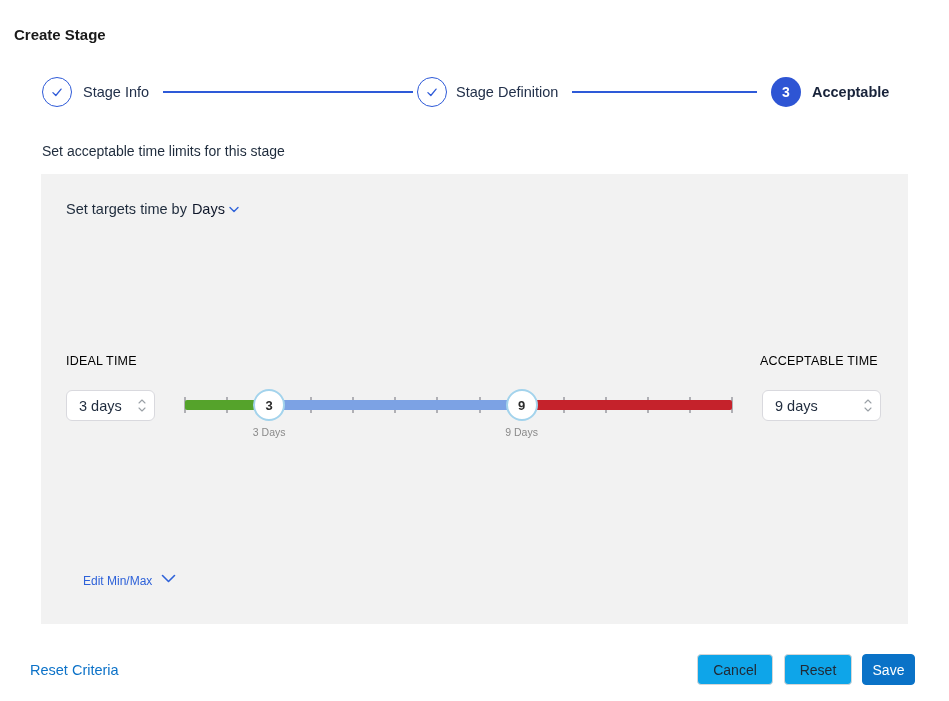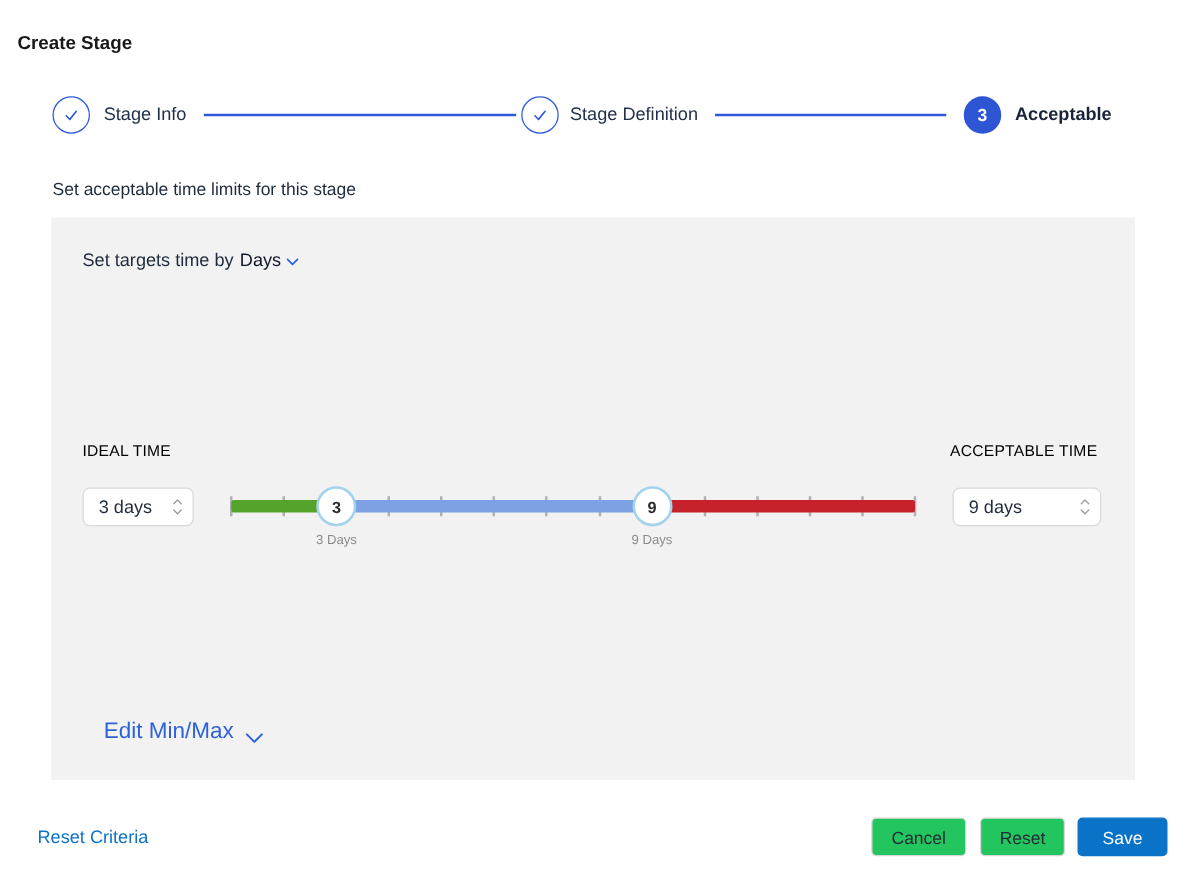--- a/index.html
+++ b/index.html
@@ -39,37 +39,37 @@
   
   .slider-area { position:absolute; left:144px; top:216px; width:547px; height:62px; }
   .tick { position:absolute; top:7px; width:2px; height:16px; background:#b0b0b5; }
   .track-seg { position:absolute; top:10px; height:10px; }
   .handle { position:absolute; top:-1px; width:32px; height:32px; border-radius:50%; background:#fff;
             border:2.5px solid #a3d3ec; display:flex; align-items:center; justify-content:center;
             font-size:13px; font-weight:600; color:#2b2b2b; cursor:grab; z-index:3; }
   .handle-day-label { position:absolute; top:36px; transform:translateX(-50%); font-size:10.5px; color:#8a8a8a; white-space:nowrap; }
 
   
-  .edit-minmax { position:absolute; left:42px; top:400px; font-size:18px; color:#2e62d9;
-                 display:flex; align-items:flex-end; cursor:pointer; }
+  .edit-minmax { position:absolute; left:42px; top:400px; font-size:12px; color:#2e62d9;
+                 display:flex; align-items:flex-start; cursor:pointer; }
   .edit-minmax svg { margin-left:9px; }
   .legend { position:absolute; left:399px; top:399px; display:flex; align-items:center; gap:20px; }
   .legend-item { display:flex; align-items:center; }
   .legend-swatch { width:10px; height:20px; border-radius:3px; }
   .legend-text { margin-left:10px; font-size:13px; font-weight:600; color:#1b1b1b; }
 
   
   .reset-link { position:absolute; left:30px; top:662px; font-size:14.5px; color:#0c72c8; cursor:pointer; }
   .btn { position:absolute; top:654px; height:31px; border-radius:4px; font-family:inherit; font-size:14px;
          cursor:pointer; display:flex; align-items:center; justify-content:center; }
-  .btn.secondary { background:#22c55e; border:1px solid #d6d6d6; color:#212a36; }
+  .btn.secondary { background:#0ea5e9; border:1px solid #d6d6d6; color:#212a36; }
   .btn.primary { background:#0a72c7; border:1px solid #0a72c7; color:#fff; }
   #btn-cancel { left:697px; width:76px; }
   #btn-back   { left:784px; width:68px; }
-  #btn-save   { left:862px; width:72px; }
+  #btn-save   { left:862px; width:53px; }
 </style>
 </head>
 <body>
 
 <div class="page">
 
   <div class="page-title">Create Stage</div>
 
   <div class="stepper">
     <div class="step-circle done" style="left:42px;">

